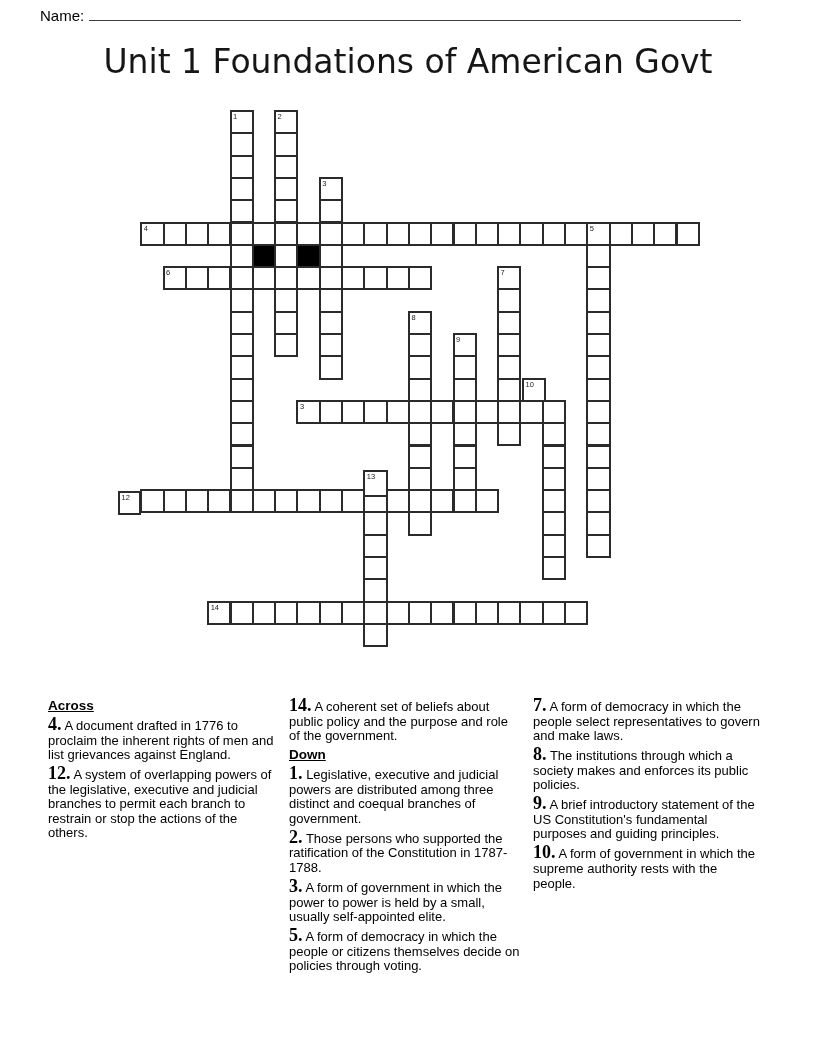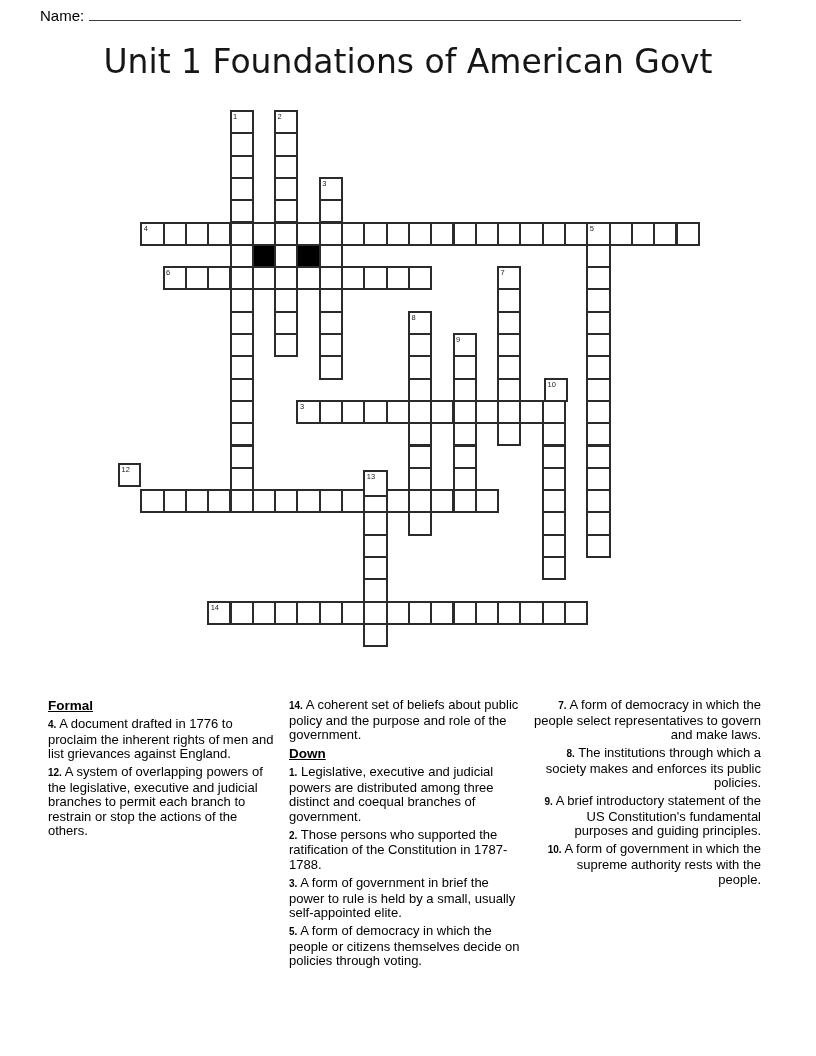--- a/index.html
+++ b/index.html
@@ -65,35 +65,35 @@
   .clues {
     position: absolute;
     left: 48px;
     top: 698px;
     display: flex;
     align-items: flex-start;
   }
   .clue-col { box-sizing: border-box; }
   .clue-col-1 { width: 232px; margin-right: 9px; }
   .clue-col-2 { width: 232px; margin-right: 12px; }
-  .clue-col-3 { width: 228px; text-align: right; }
+  .clue-col-3 { width: 228px; }
   .clue-heading {
     font-size: 13.5px;
     font-weight: bold;
     text-decoration: underline;
     margin: 0 0 4px 0;
     color: #000;
   }
   .clue {
     font-size: 13px;
     line-height: 14.55px;
     margin: 0 0 3.5px 0;
     color: #000;
   }
-  .clue b { font-size: 10px; }
+  .clue b { font-size: 18px; font-family: Liberation Serif, serif; }
 </style>
 </head>
 <body>
 
 <div class="page">
 
   <div class="name-row">
     <span>Name:</span>
     <span class="name-line"></span>
   </div>
@@ -221,42 +221,42 @@
       <div class="cell" style="left: 452.5px; top: 333px; width: 24.3px; height: 24.3px;">
         <span class="cell-num">9</span>
       </div>
       <div class="cell" style="left: 452.5px; top: 355.3px; width: 24.3px; height: 24.3px;"></div>
       <div class="cell" style="left: 452.5px; top: 377.6px; width: 24.3px; height: 24.3px;"></div>
       <div class="cell" style="left: 452.5px; top: 399.9px; width: 24.3px; height: 24.3px;"></div>
       <div class="cell" style="left: 452.5px; top: 422.2px; width: 24.3px; height: 24.3px;"></div>
       <div class="cell" style="left: 452.5px; top: 444.5px; width: 24.3px; height: 24.3px;"></div>
       <div class="cell" style="left: 452.5px; top: 466.8px; width: 24.3px; height: 24.3px;"></div>
       <div class="cell" style="left: 452.5px; top: 489.1px; width: 24.3px; height: 24.3px;"></div>
-      <div class="cell" style="left: 544px; top: 377.6px; width: 24.3px; height: 24.3px;">
+      <div class="cell" style="left: 522px; top: 377.6px; width: 24.3px; height: 24.3px;">
         <span class="cell-num">10</span>
       </div>
       <div class="cell" style="left: 541.7px; top: 399.9px; width: 24.3px; height: 24.3px;"></div>
       <div class="cell" style="left: 541.7px; top: 422.2px; width: 24.3px; height: 24.3px;"></div>
       <div class="cell" style="left: 541.7px; top: 444.5px; width: 24.3px; height: 24.3px;"></div>
       <div class="cell" style="left: 541.7px; top: 466.8px; width: 24.3px; height: 24.3px;"></div>
       <div class="cell" style="left: 541.7px; top: 489.1px; width: 24.3px; height: 24.3px;"></div>
       <div class="cell" style="left: 541.7px; top: 511.4px; width: 24.3px; height: 24.3px;"></div>
       <div class="cell" style="left: 541.7px; top: 533.7px; width: 24.3px; height: 24.3px;"></div>
       <div class="cell" style="left: 541.7px; top: 556px; width: 24.3px; height: 24.3px;"></div>
       <div class="cell" style="left: 296.4px; top: 399.9px; width: 24.3px; height: 24.3px;">
         <span class="cell-num">3</span>
       </div>
       <div class="cell" style="left: 318.7px; top: 399.9px; width: 24.3px; height: 24.3px;"></div>
       <div class="cell" style="left: 341px; top: 399.9px; width: 24.3px; height: 24.3px;"></div>
       <div class="cell" style="left: 363.3px; top: 399.9px; width: 24.3px; height: 24.3px;"></div>
       <div class="cell" style="left: 385.6px; top: 399.9px; width: 24.3px; height: 24.3px;"></div>
       <div class="cell" style="left: 430.2px; top: 399.9px; width: 24.3px; height: 24.3px;"></div>
       <div class="cell" style="left: 474.8px; top: 399.9px; width: 24.3px; height: 24.3px;"></div>
       <div class="cell" style="left: 519.4px; top: 399.9px; width: 24.3px; height: 24.3px;"></div>
-      <div class="cell" style="left: 118px; top: 463px; width: 23px; height: 24.3px;">
+      <div class="cell" style="left: 118px; top: 491px; width: 23px; height: 24.3px;">
         <span class="cell-num">12</span>
       </div>
       <div class="cell" style="left: 140.3px; top: 489.1px; width: 24.3px; height: 24.3px;"></div>
       <div class="cell" style="left: 162.6px; top: 489.1px; width: 24.3px; height: 24.3px;"></div>
       <div class="cell" style="left: 184.9px; top: 489.1px; width: 24.3px; height: 24.3px;"></div>
       <div class="cell" style="left: 207.2px; top: 489.1px; width: 24.3px; height: 24.3px;"></div>
       <div class="cell" style="left: 251.8px; top: 489.1px; width: 24.3px; height: 24.3px;"></div>
       <div class="cell" style="left: 274.1px; top: 489.1px; width: 24.3px; height: 24.3px;"></div>
       <div class="cell" style="left: 296.4px; top: 489.1px; width: 24.3px; height: 24.3px;"></div>
       <div class="cell" style="left: 318.7px; top: 489.1px; width: 24.3px; height: 24.3px;"></div>
@@ -290,30 +290,30 @@
       <div class="cell" style="left: 497.1px; top: 600.6px; width: 24.3px; height: 24.3px;"></div>
       <div class="cell" style="left: 519.4px; top: 600.6px; width: 24.3px; height: 24.3px;"></div>
       <div class="cell" style="left: 541.7px; top: 600.6px; width: 24.3px; height: 24.3px;"></div>
       <div class="cell" style="left: 564px; top: 600.6px; width: 24.3px; height: 24.3px;"></div>
       <div class="cell black" style="left: 251.8px; top: 243.8px; width: 24.3px; height: 24.3px;"></div>
       <div class="cell black" style="left: 296.4px; top: 243.8px; width: 24.3px; height: 24.3px;"></div>
     </div>
 
   <div class="clues" id="clues">
       <div class="clue-col clue-col-1">
-        <div class="clue-heading">Formal</div>
+        <div class="clue-heading">Across</div>
         <p class="clue"><b>4.</b> <span>A document drafted in 1776 to proclaim the inherent rights of men and list grievances against England.</span></p>
         <p class="clue"><b>12.</b> <span>A system of overlapping powers of the legislative, executive and judicial branches to permit each branch to restrain or stop the actions of the others.</span></p>
       </div>
       <div class="clue-col clue-col-2">
         <p class="clue"><b>14.</b> <span>A coherent set of beliefs about public policy and the purpose and role of the government.</span></p>
         <div class="clue-heading">Down</div>
         <p class="clue"><b>1.</b> <span>Legislative, executive and judicial powers are distributed among three distinct and coequal branches of government.</span></p>
         <p class="clue"><b>2.</b> <span>Those persons who supported the ratification of the Constitution in 1787-1788.</span></p>
-        <p class="clue"><b>3.</b> <span>A form of government in brief the power to rule is held by a small, usually self-appointed elite.</span></p>
+        <p class="clue"><b>3.</b> <span>A form of government in which the power to power is held by a small, usually self-appointed elite.</span></p>
         <p class="clue"><b>5.</b> <span>A form of democracy in which the people or citizens themselves decide on policies through voting.</span></p>
       </div>
       <div class="clue-col clue-col-3">
         <p class="clue"><b>7.</b> <span>A form of democracy in which the people select representatives to govern and make laws.</span></p>
         <p class="clue"><b>8.</b> <span>The institutions through which a society makes and enforces its public policies.</span></p>
         <p class="clue"><b>9.</b> <span>A brief introductory statement of the US Constitution's fundamental purposes and guiding principles.</span></p>
         <p class="clue"><b>10.</b> <span>A form of government in which the supreme authority rests with the people.</span></p>
       </div>
     </div>
 

